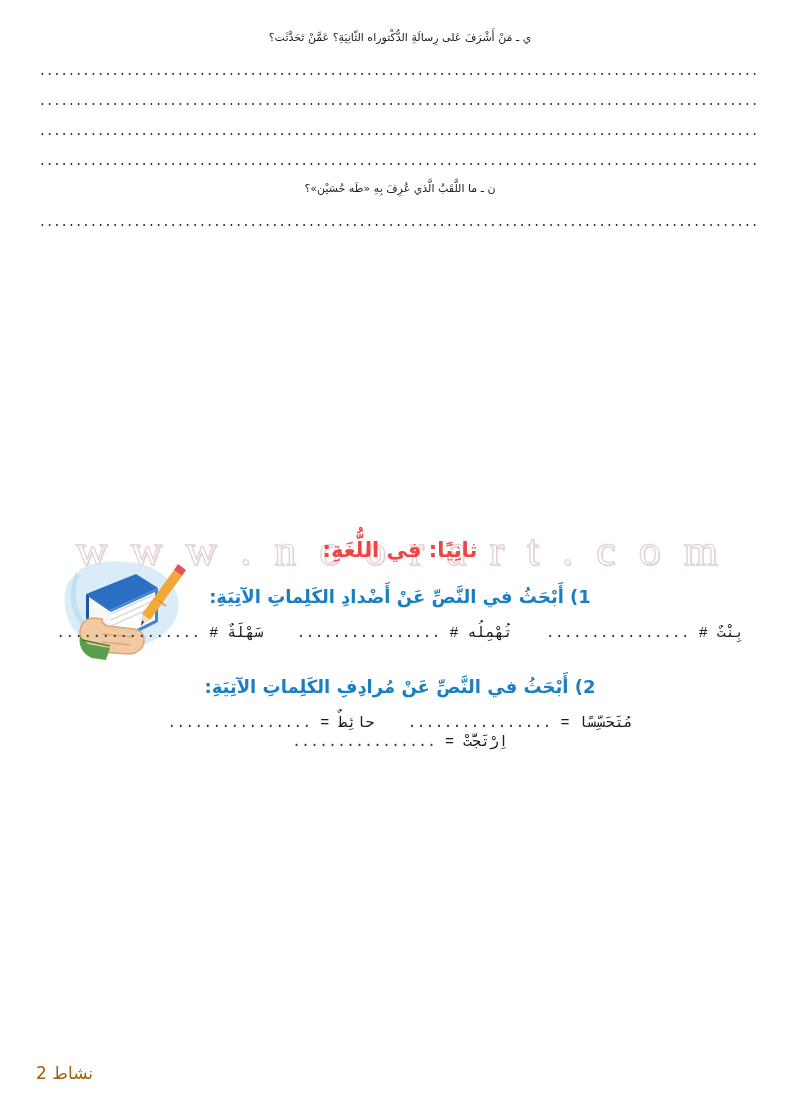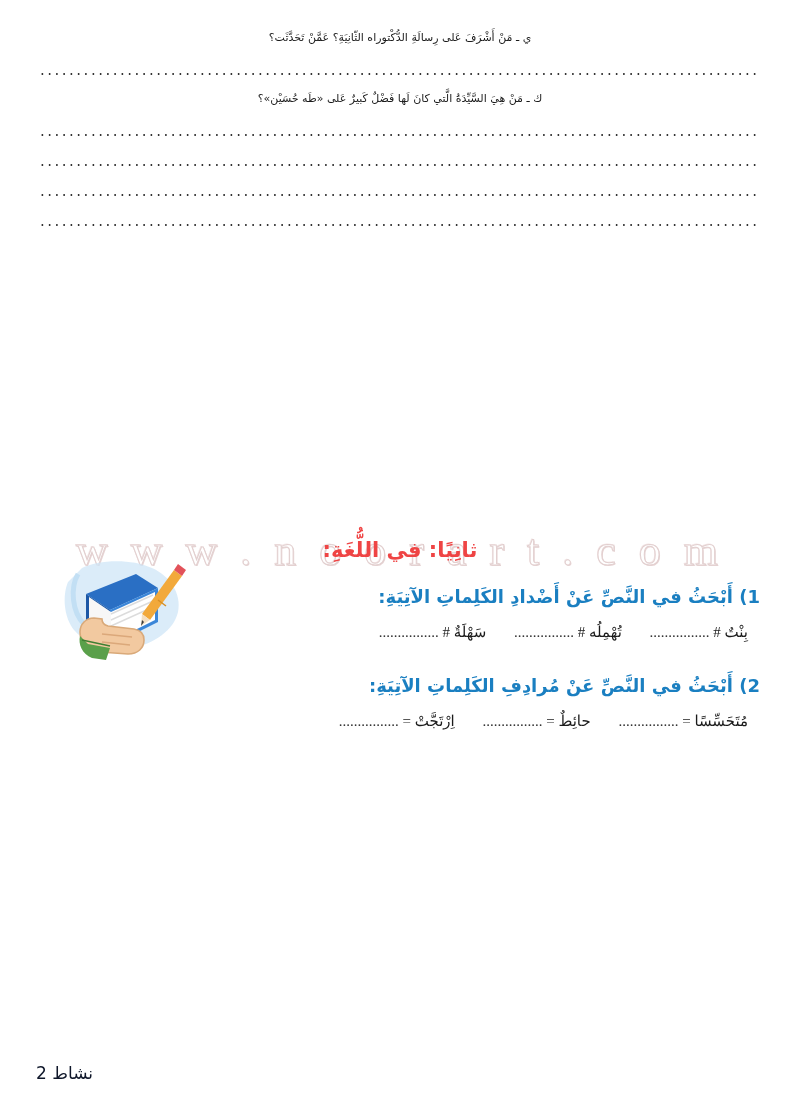--- a/index.html
+++ b/index.html
@@ -86,30 +86,31 @@
     font-size: 21px;
     font-weight: bold;
     text-align: center;
     margin: 0 0 24px 0;
     font-family: "DejaVu Sans", sans-serif;
   }
   .ex-title {
     color: #1a7fc1;
     font-size: 18px;
     font-weight: bold;
+    text-align: center;
     margin: 0 0 16px 0;
     font-family: "DejaVu Sans", sans-serif;
   }
   .row {
-    text-align: right;
+    text-align: center;
     font-size: 15px;
     color: #1b1b1b;
     margin-bottom: 22px;
     direction: rtl;
-    font-family: Liberation Serif, serif;
+    font-family: Liberation Mono, monospace;
   }
   .row .cell {
     display: inline-block;
     margin: 0 12px;
     white-space: nowrap;
   }
   .row .blank {
     letter-spacing: 2px;
     color: #333;
   }
@@ -123,54 +124,54 @@
     width: 132px;
     height: 120px;
     z-index: 8;
   }
 
   
   .footer {
     position: absolute;
     bottom: 18px;
     left: 36px;
-    color: #0f172a;
+    color: #a16207;
     font-size: 17px;
     direction: rtl;
     font-family: "DejaVu Sans", sans-serif;
   }
 </style>
 </head>
 <body>
 
 <div class="page">
 
   <div class="watermark">w w w . n o o r a r t . c o m</div>
 
   <div class="questions">
 
     <div class="q-block">
       <div class="q-text">ي ـ مَنْ أَشْرَفَ عَلى رِسالَةِ الدُّكْتوراه الثّانِيَةِ؟ عَمَّنْ تَحَدَّثَت؟</div>
       <div class="dots">.........................................................................................................</div>
     </div>
 
     <div class="q-block">
-      <div class="q-text">ك ـ مَنْ هِيَ السَّيِّدَةُ الَّتي كانَ لَها فَضْلٌ كَبيرٌ عَلى «طَه حُسَيْن»؟</div>
-      <div class="dots">.........................................................................................................</div>
-    </div>
-
-    <div class="q-block">
-      <div class="dots">.........................................................................................................</div>
-    </div>
-
-    <div class="q-block">
-      <div class="dots">.........................................................................................................</div>
-    </div>
-
-    <div class="q-block">
+      <div class="dots">.........................................................................................................</div>
+    </div>
+
+    <div class="q-block">
+      <div class="dots">.........................................................................................................</div>
+    </div>
+
+    <div class="q-block">
+      <div class="dots">.........................................................................................................</div>
+    </div>
+
+    <div class="q-block">
+      <div class="q-text">ن ـ ما اللَّقَبُ الَّذي عُرِفَ بِهِ «طَه حُسَيْن»؟</div>
       <div class="dots">.........................................................................................................</div>
     </div>
 
   </div>
 
   <div class="illus">
     <svg viewBox="0 0 132 120" width="132" height="120" xmlns="http://www.w3.org/2000/svg">
 
       <path d="M10 34 C4 48 6 70 16 82 C28 96 52 104 74 100 C96 96 116 82 120 64 C124 46 112 28 94 20 C72 10 40 12 24 20 Z" fill="#cfe6f7" opacity="0.75"></path>
       <path d="M20 26 C12 40 14 64 26 76 C40 90 62 96 80 92" fill="none" stroke="#bcdcf3" stroke-width="5" opacity="0.8"></path>

